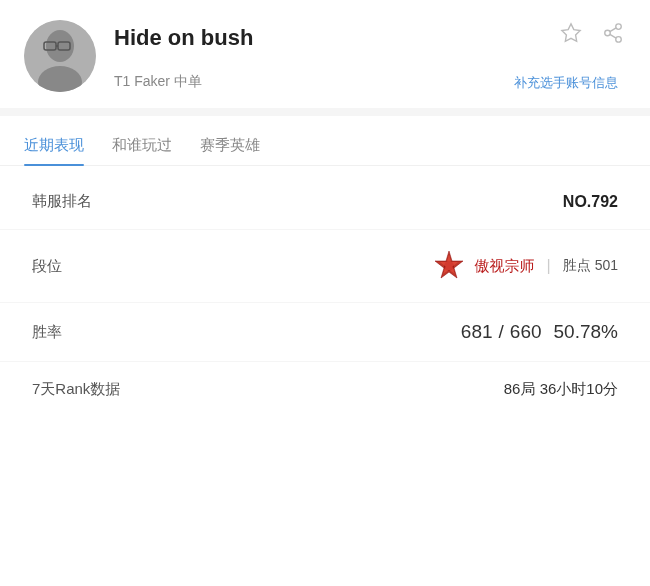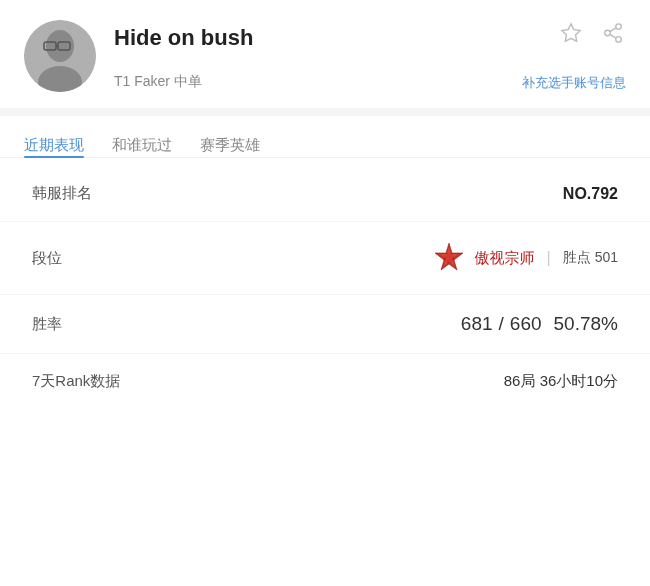--- a/index.html
+++ b/index.html
@@ -66,42 +66,42 @@
       width: 22px;
       height: 22px;
       fill: none;
       stroke: #bbb;
       stroke-width: 1.5;
     }
 
     .supplement-link {
       position: absolute;
       bottom: 16px;
-      right: 24px;
+      right: 32px;
       font-size: 13px;
       color: #4a90d9;
       cursor: pointer;
     }
     .divider-thick {
       height: 8px;
       background: #f5f5f5;
     }
 
     
     .tabs {
       display: flex;
       padding: 0 24px;
       margin-top: 20px;
       gap: 28px;
       border-bottom: 1px solid #f0f0f0;
     }
     .tab {
       font-size: 15px;
       color: #888;
-      padding-bottom: 2px;
+      padding-bottom: 10px;
       cursor: pointer;
       position: relative;
     }
     .tab.active {
       color: #4a90d9;
       font-weight: 500;
     }
     .tab.active::after {
       content: '';
       position: absolute;

